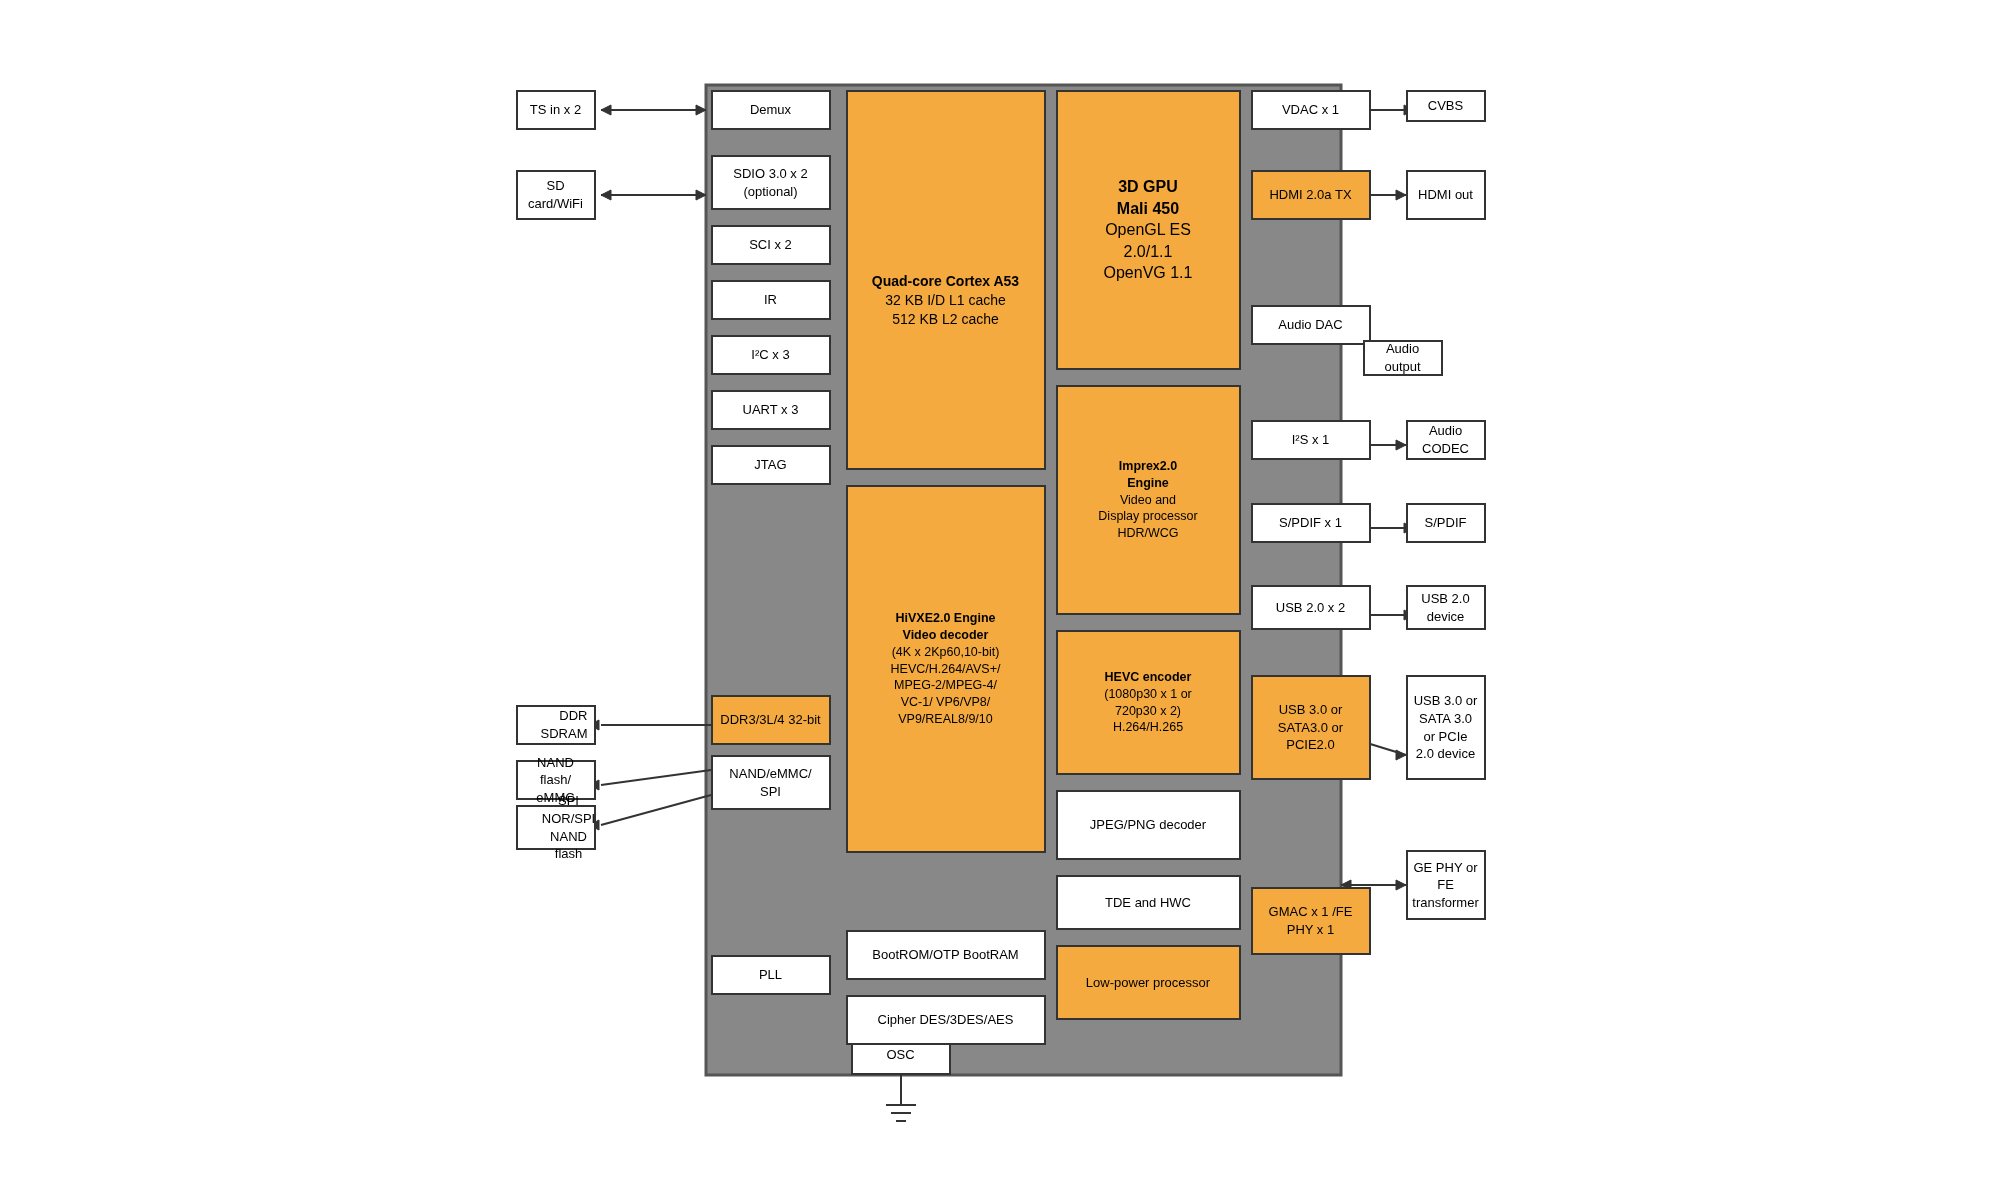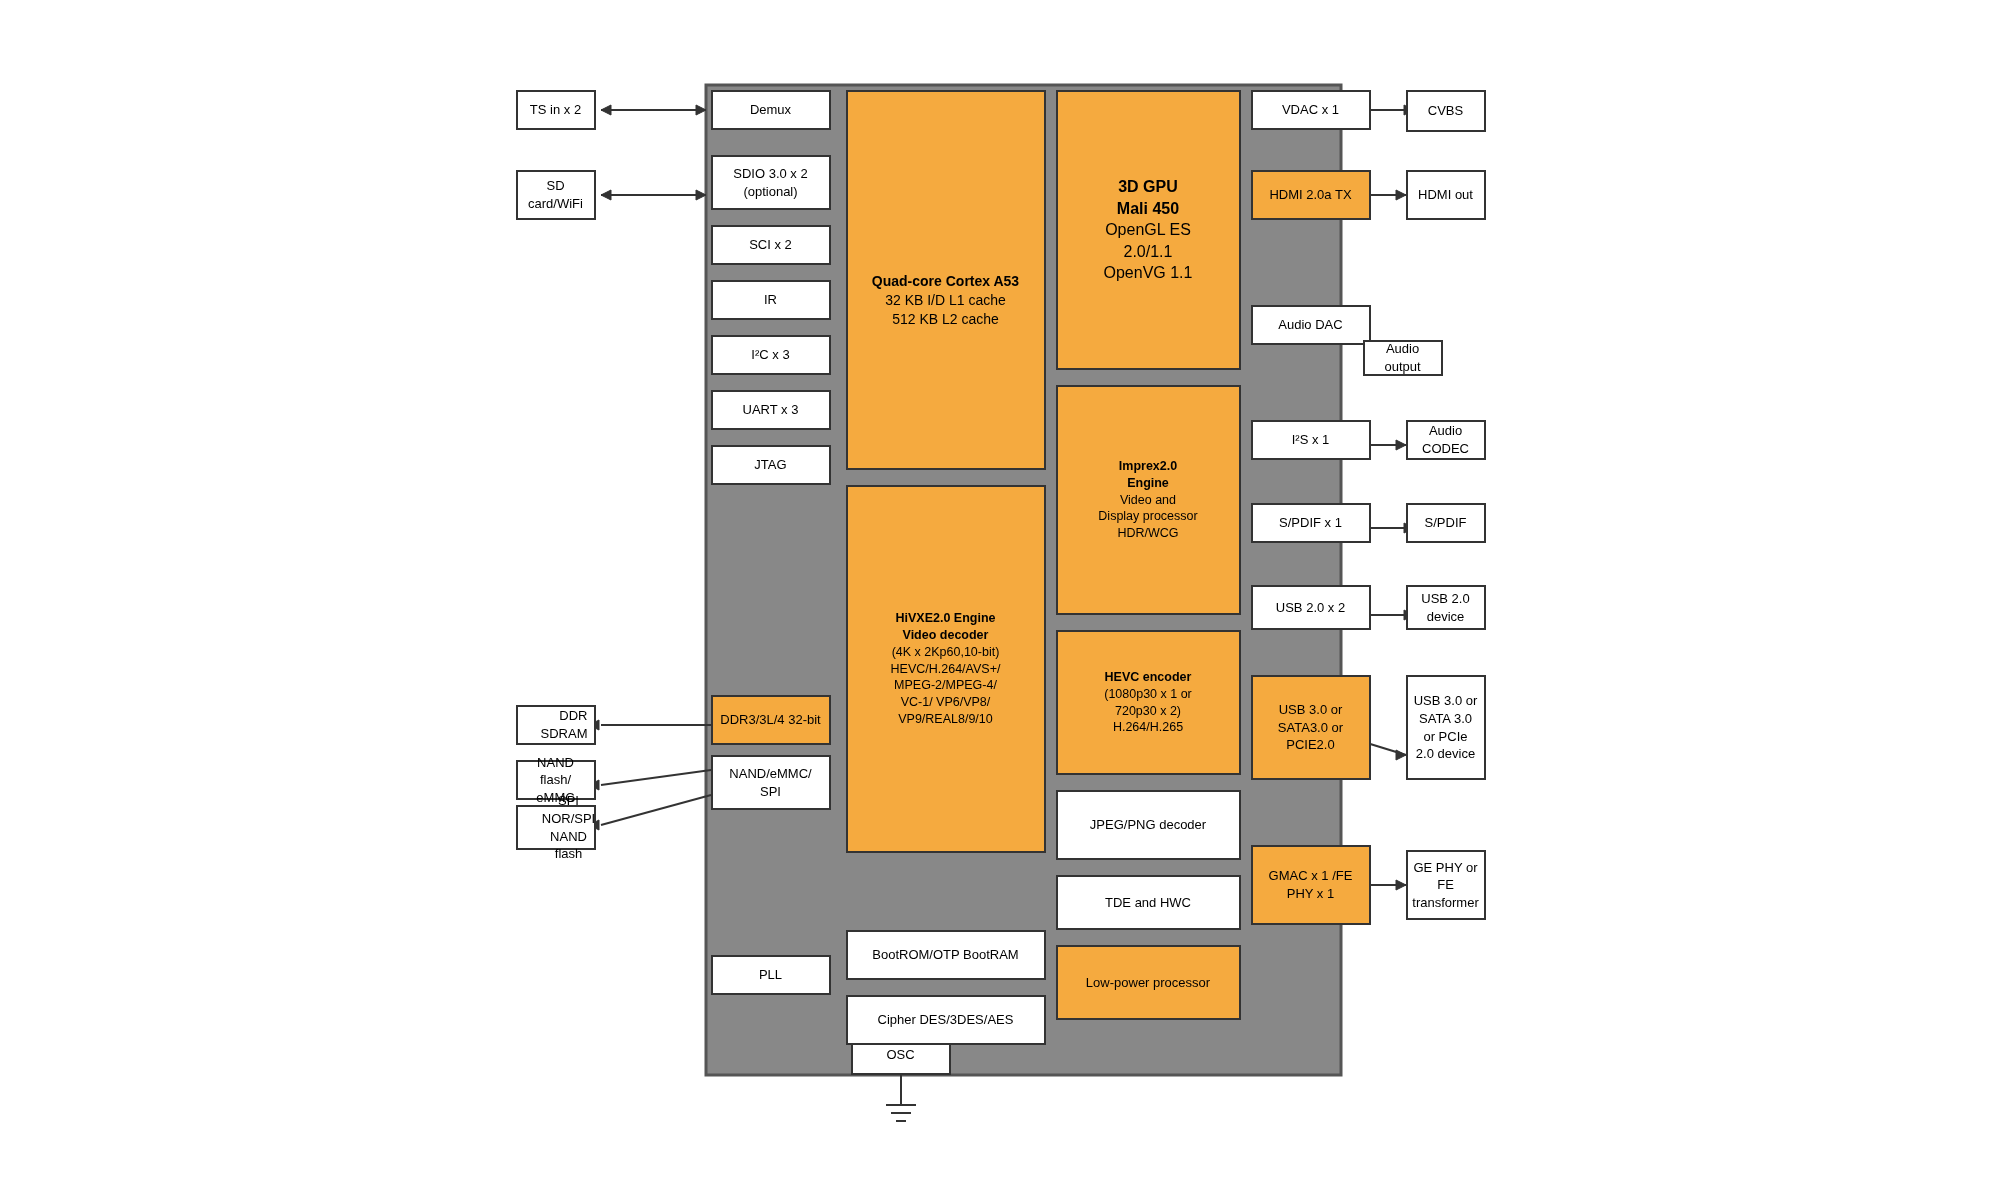--- a/index.html
+++ b/index.html
@@ -221,24 +221,24 @@
   <div class="box" style="left:740px;top:345px;width:120px;height:40px;">I²S x 1</div>
 
   <div class="box" style="left:740px;top:428px;width:120px;height:40px;">S/PDIF x 1</div>
 
   <div class="box" style="left:740px;top:510px;width:120px;height:45px;">USB 2.0 x 2</div>
 
   <div class="box orange" style="left:740px;top:600px;width:120px;height:105px;">USB 3.0 or
 SATA3.0 or
 PCIE2.0</div>
 
-  <div class="box orange" style="left:740px;top:770px;width:120px;height:80px;">GMAC x 1
+  <div class="box orange" style="left:740px;top:812px;width:120px;height:68px;">GMAC x 1
 /FE PHY x 1</div>
 
-  <div class="box" style="left:895px;top:15px;width:80px;height:42px;">CVBS</div>
+  <div class="box" style="left:895px;top:15px;width:80px;height:32px;">CVBS</div>
 
   <div class="box" style="left:895px;top:95px;width:80px;height:50px;">HDMI out</div>
 
   <div class="box" style="left:852px;top:265px;width:80px;height:36px;">Audio output</div>
 
   <div class="box" style="left:895px;top:345px;width:80px;height:40px;">Audio CODEC</div>
 
   <div class="box" style="left:895px;top:428px;width:80px;height:40px;">S/PDIF</div>
 
   <div class="box" style="left:895px;top:510px;width:80px;height:45px;">USB 2.0 device</div>

